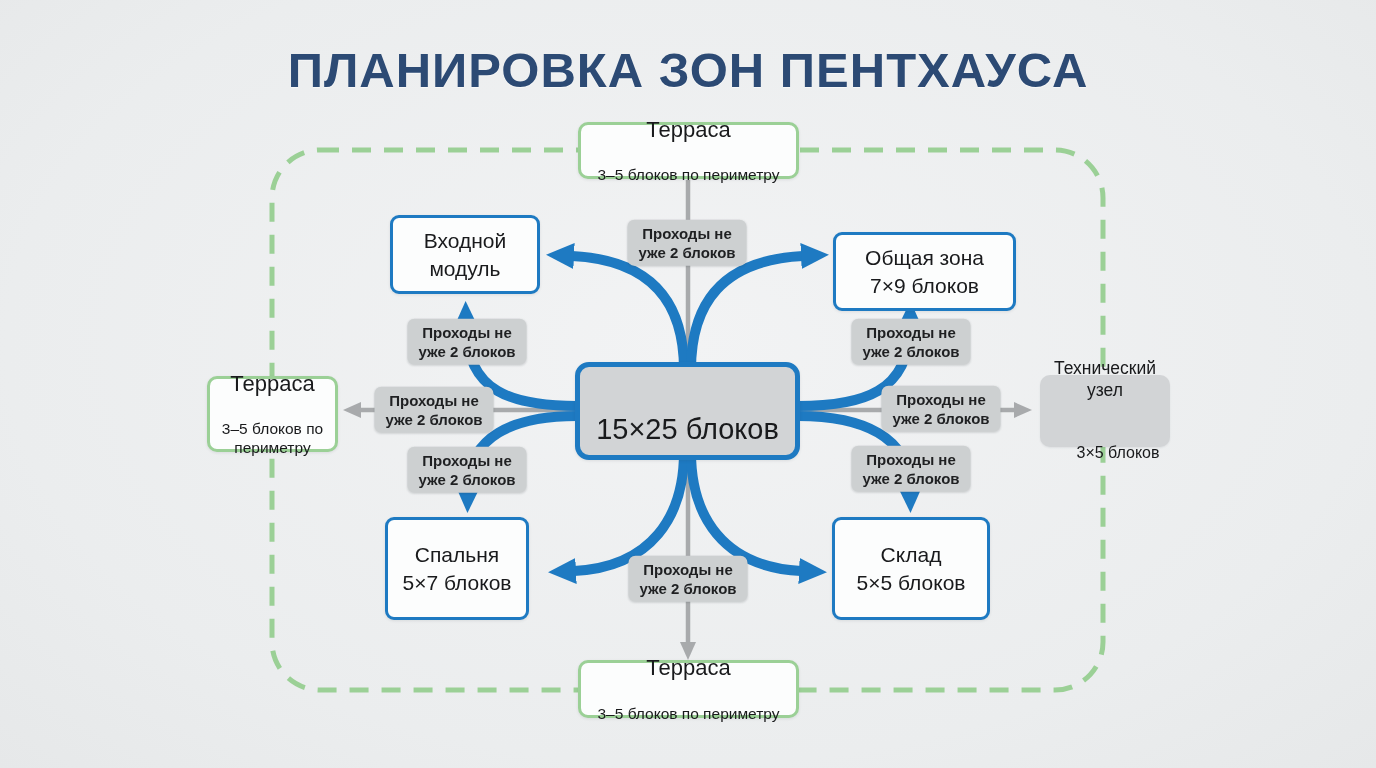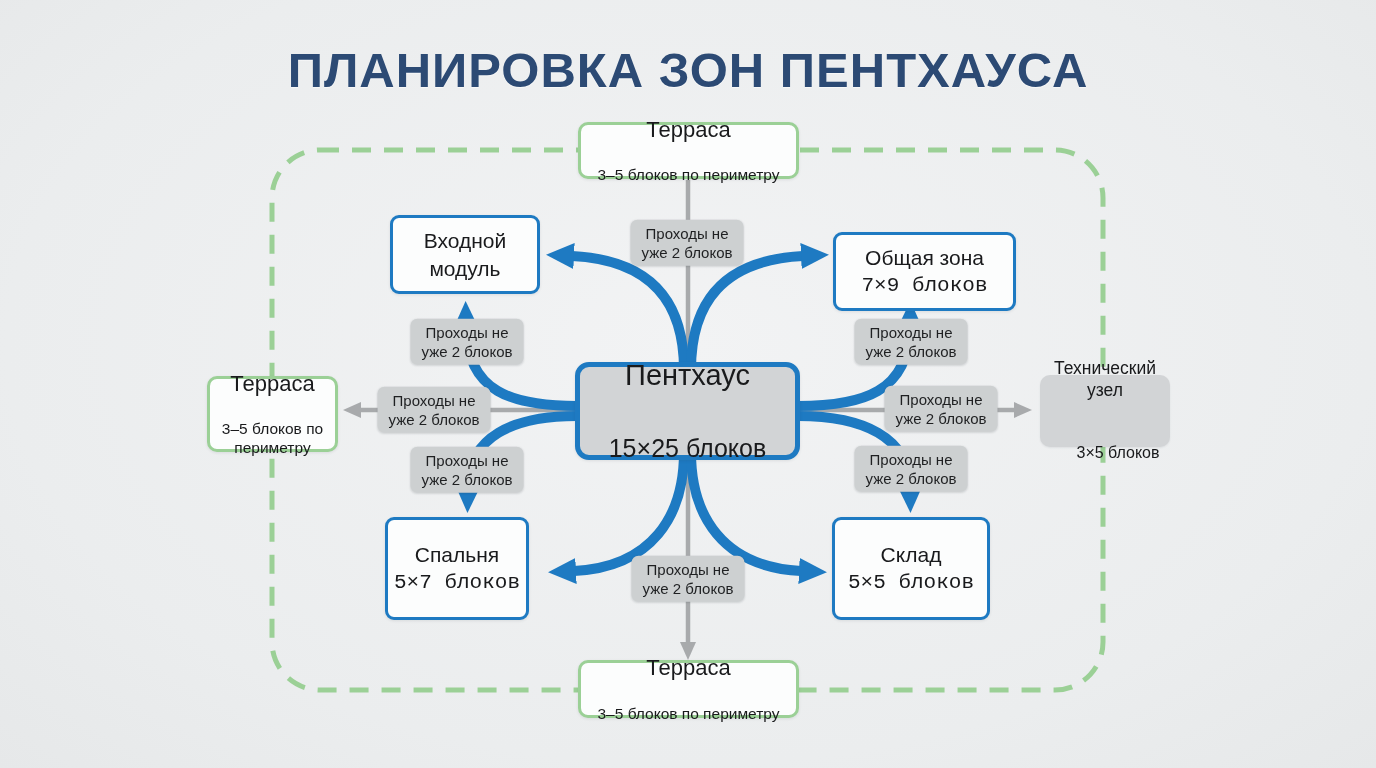--- a/index.html
+++ b/index.html
@@ -13,31 +13,31 @@
   .node{position:absolute;display:flex;flex-direction:column;align-items:center;
     justify-content:center;text-align:center;color:#191a1c;background:#fcfdfd;
     border-radius:9px;box-shadow:0 1px 3px rgba(40,50,60,.10);box-sizing:border-box;}
   .zone{border:3.5px solid #1e7ac2;}
   .terrace{border:3px solid #9bd096;border-radius:10px;}
   .center-node{border:5px solid #1e7ac2;border-radius:14px;background:#d2d4d6;}
   .tech{background:#d2d4d6;border:none;border-radius:10px;box-shadow:0 1px 2px rgba(40,50,60,.08);gap:41px;}
   .node .t{display:block;}
   .zone .t,{font-size:21px;}
   .zone .t{font-size:21px;line-height:1.32;}
-  .zone .s{font-size:21px;line-height:1.32;font-family:Liberation Mono, monospace;}
+  .zone .s{font-size:21px;line-height:1.32;}
   .terrace .t{font-size:22px;line-height:1.25;}
   .terrace .s{font-size:15.5px;line-height:1.22;margin-top:23px;}
   .center-node .t{font-size:29px;line-height:1.35;}
-  .center-node .s{font-size:25px;line-height:1.35;margin-top:37px;}
+  .center-node .s{font-size:29px;line-height:1.35;margin-top:37px;}
   .tech .t{font-size:17.5px;line-height:1.25;}
   .tech .s{font-size:16px;line-height:1.3;margin-left:26px;}
   .corridor{position:absolute;transform:translate(-50%,-50%);background:#cdd0d1;
     border-radius:7px;padding:4px 11px;font-size:15px;line-height:1.28;text-align:center;
     color:#1f2022;box-shadow:0 1px 2px rgba(40,50,60,.14);white-space:nowrap;}
-  .corridor span{display:block;}
+  .corridor span{display:block;font-weight:bold;}
 </style>
 </head>
 <body>
 
 <div class="canvas">
 
   <h1 class="page-title">ПЛАНИРОВКА ЗОН ПЕНТХАУСА</h1>
 
   <svg class="connectors" width="1376" height="768" viewBox="0 0 1376 768">
     <defs>
@@ -122,21 +122,20 @@
   <div class="node zone" style="left:385px;top:517px;width:144px;height:103px">
     <span class="t">Спальня</span>
     <span class="s">5×7 блоков</span>
   </div>
   <div class="node zone" style="left:832px;top:517px;width:158px;height:103px">
     <span class="t">Склад</span>
     <span class="s">5×5 блоков</span>
   </div>
 
   <div class="node center-node" style="left:575px;top:362px;width:225px;height:98px">
-    <span class="t">Пентхаус</span>
     <span class="s">15×25 блоков</span>
   </div>
 
   <div class="node tech" style="left:1040px;top:375px;width:130px;height:72px">
     <span class="t">Технический узел</span>
     <span class="s">3×5 блоков</span>
   </div>
 
 </div>
 

